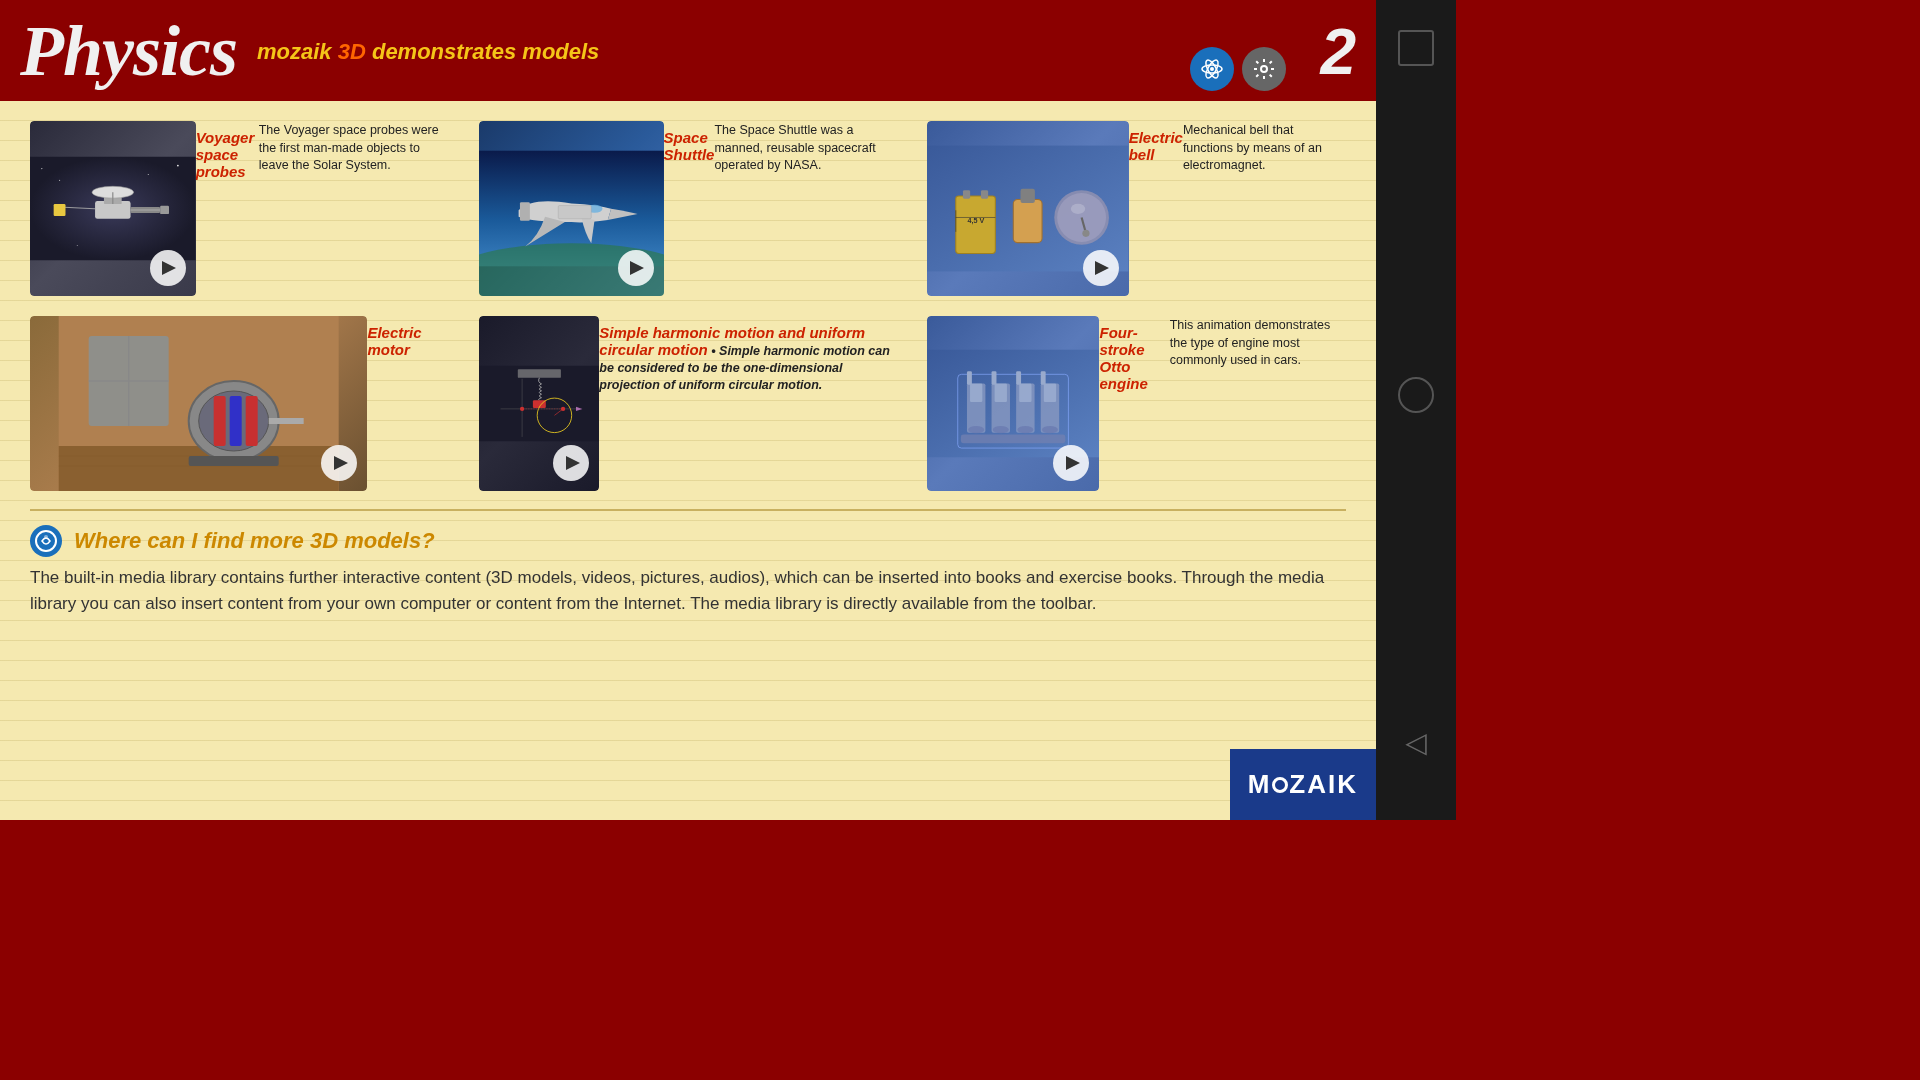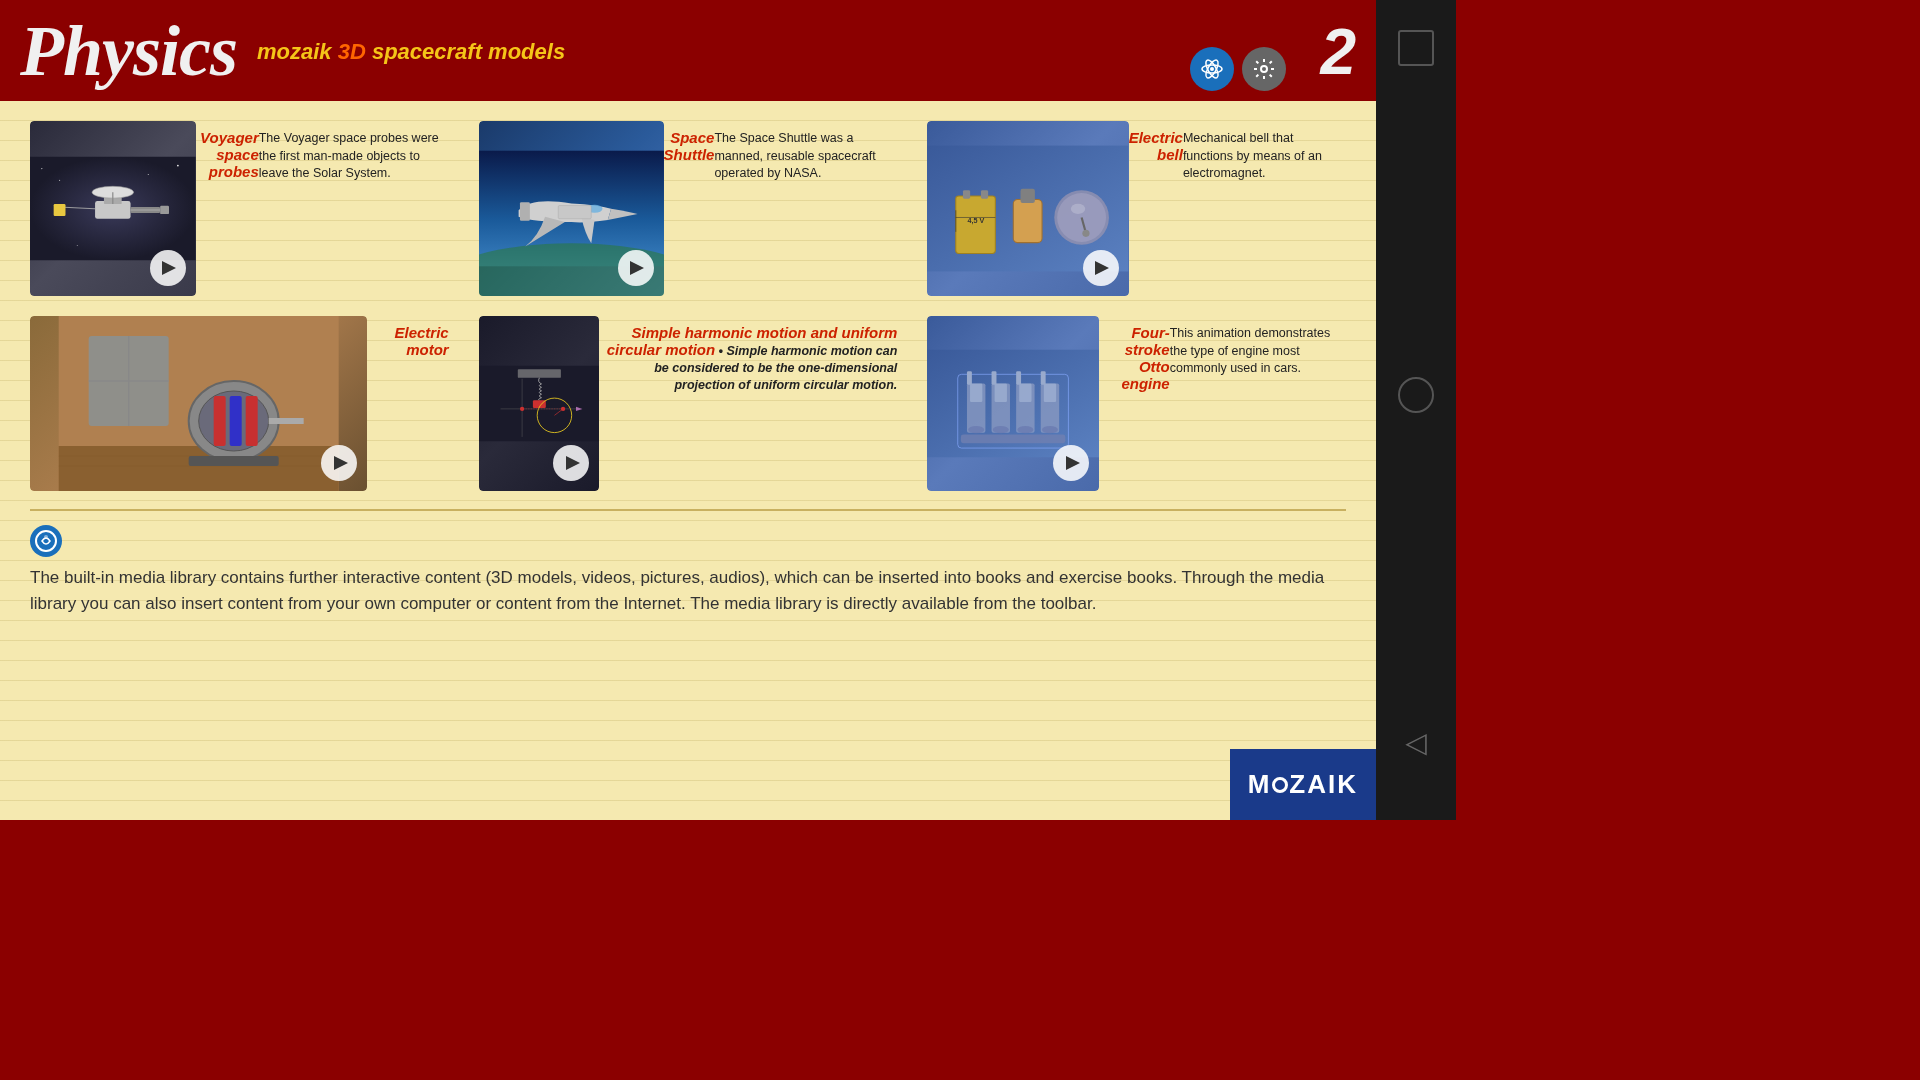--- a/index.html
+++ b/index.html
@@ -188,27 +188,26 @@
       border-color: transparent transparent transparent #333;
       margin-left: 3px;
     }
 
     .card-title {
       font-size: 15px;
       font-weight: bold;
       color: #cc2200;
       margin-top: 8px;
       font-style: italic;
-      text-align: right;
     }
 
     .card-desc {
       font-size: 12.5px;
       color: #222;
-      margin-top: 9px;
+      margin-top: 1px;
       line-height: 1.4;
     }
 
     .bottom-section {
       margin-top: 18px;
       position: relative;
       z-index: 1;
       border-top: 2px solid #c8b060;
       padding-top: 14px;
     }
@@ -290,21 +289,21 @@
   </style>
 </head>
 <body>
 
 <div class="main-content">
 
   <div class="header">
     <div class="header-left">
       <span class="physics-title">Physics</span>
       <span class="subtitle">
-        <span class="subtitle-mozaik">mozaik</span><span class="subtitle-3d"> 3D </span><span class="subtitle-rest">spacecraft models</span>
+        <span class="subtitle-mozaik">mozaik</span><span class="subtitle-3d"> 3D </span><span class="subtitle-rest">demonstrates models</span>
       </span>
     </div>
     <div style="display:flex; align-items:center; gap:20px;">
       <div class="header-icons">
         <button class="icon-btn icon-btn-blue">
           <svg width="24" height="24" viewBox="0 0 24 24" fill="none">
             <ellipse cx="12" cy="12" rx="10" ry="4" stroke="white" stroke-width="1.5" fill="none"></ellipse>
             <ellipse cx="12" cy="12" rx="10" ry="4" stroke="white" stroke-width="1.5" fill="none" transform="rotate(60 12 12)"></ellipse>
             <ellipse cx="12" cy="12" rx="10" ry="4" stroke="white" stroke-width="1.5" fill="none" transform="rotate(120 12 12)"></ellipse>
             <circle cx="12" cy="12" r="2" fill="white"></circle>
@@ -568,20 +567,21 @@
 
     <div class="bottom-section">
       <div class="find-more-row">
         <div class="find-more-icon">
           <svg width="24" height="24" viewBox="0 0 24 24" fill="none">
             <circle cx="12" cy="12" r="10" stroke="white" stroke-width="2" fill="none"></circle>
             <path d="M8,12 Q12,6 16,12 Q12,18 8,12 Z" stroke="white" stroke-width="1.5" fill="none"></path>
             <circle cx="12" cy="8" r="2" fill="white" opacity="0.5"></circle>
           </svg>
         </div>
+        <span class="find-more-title">Where can I find more 3D models?</span>
       </div>
       <div class="find-more-desc">The built-in media library contains further interactive content (3D models, videos, pictures, audios), which can be inserted into books and exercise books. Through the media library you can also insert content from your own computer or content from the Internet. The media library is directly available from the toolbar.</div>
     </div>
 
     <div class="footer-logo">
       <span style="color:white; font-size:26px; font-weight:bold; letter-spacing:2px;">M<span style="display:inline-block;width:16px;height:16px;border:3px solid white;border-radius:50%;vertical-align:middle;margin:0 1px;position:relative;top:-1px;"></span>ZAIK</span>
     </div>
 
   </div>
 </div>

